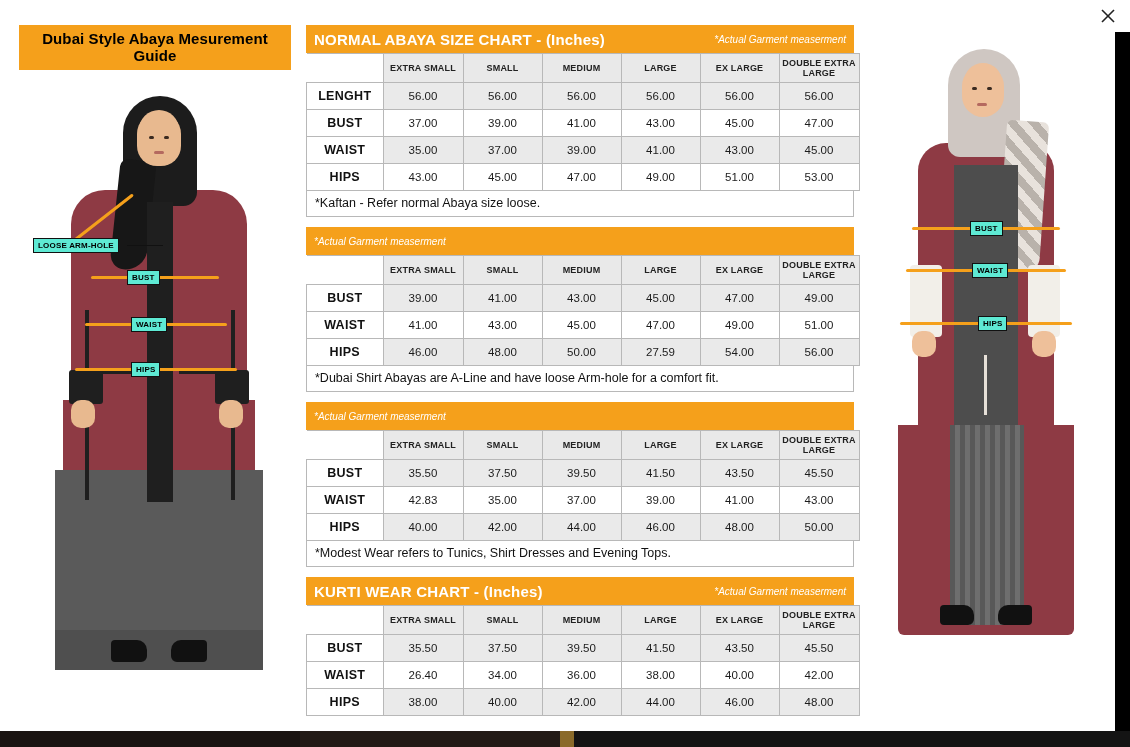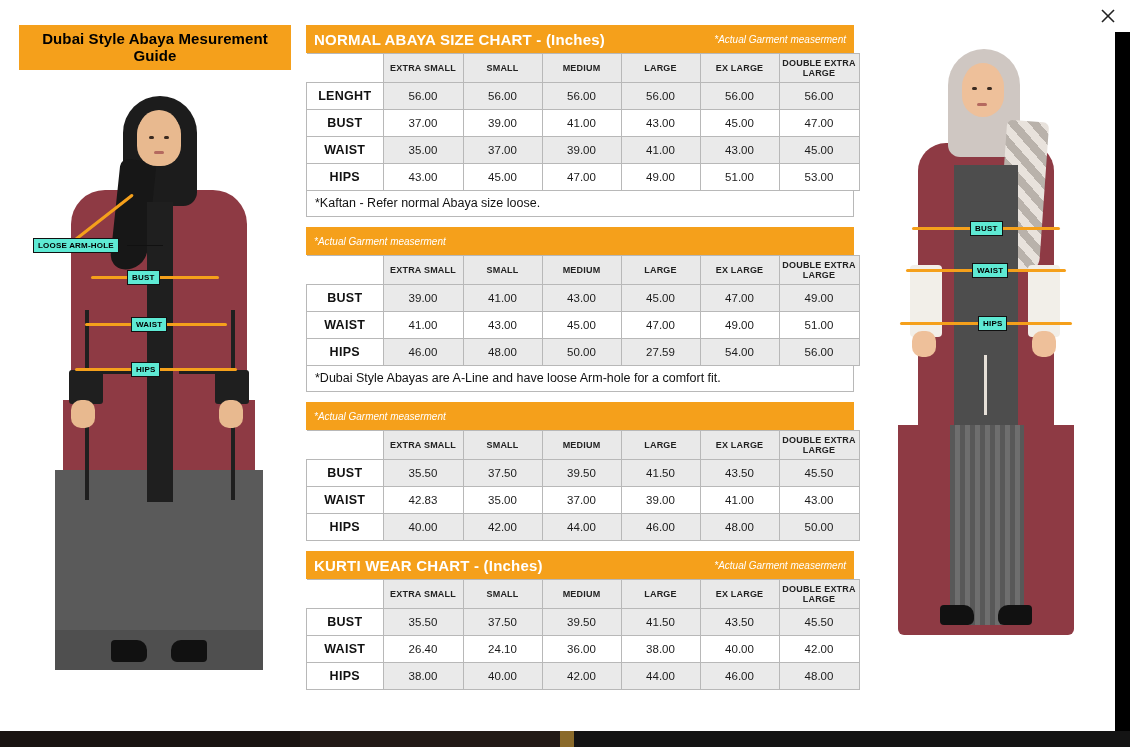--- a/index.html
+++ b/index.html
@@ -438,21 +438,21 @@
           <td class="rowlabel">HIPS</td>
           <td>46.00</td>
           <td>48.00</td>
           <td>50.00</td>
           <td>27.59</td>
           <td>54.00</td>
           <td>56.00</td>
         </tr>
       </tbody>
         </table>
-      <div class="table-foot">*Dubai Style Abayas are A-Line and have loose Arm-hole for a comfort fit.</div>
+      <div class="table-foot">*Dubai Shirt Abayas are A-Line and have loose Arm-hole for a comfort fit.</div>
 
       <div class="gap"></div>
 
       <div class="sec-bar">
         <span class="sec-note">*Actual Garment measerment</span>
       </div>
       <table class="size-table">
         <tbody>
             <tr>
           <th class="corner" style="width:76px;"></th>
@@ -485,20 +485,21 @@
           <td class="rowlabel">HIPS</td>
           <td>40.00</td>
           <td>42.00</td>
           <td>44.00</td>
           <td>46.00</td>
           <td>48.00</td>
           <td>50.00</td>
         </tr>
       </tbody>
         </table>
+      <div class="table-foot">*Modest Wear refers to Tunics, Shirt Dresses and Evening Tops.</div>
 
       <div class="gap"></div>
 
       <div class="sec-bar">
         <span class="sec-title">KURTI WEAR CHART - (Inches)</span>
         <span class="sec-note">*Actual Garment measerment</span>
       </div>
       <table class="size-table">
         <tbody>
             <tr>
@@ -515,21 +516,21 @@
           <td>35.50</td>
           <td>37.50</td>
           <td>39.50</td>
           <td>41.50</td>
           <td>43.50</td>
           <td>45.50</td>
         </tr>
         <tr class="plain">
           <td class="rowlabel">WAIST</td>
           <td>26.40</td>
-          <td>24.10</td>
+          <td>34.00</td>
           <td>36.00</td>
           <td>38.00</td>
           <td>40.00</td>
           <td>42.00</td>
         </tr>
         <tr class="shade">
           <td class="rowlabel">HIPS</td>
           <td>38.00</td>
           <td>40.00</td>
           <td>42.00</td>

